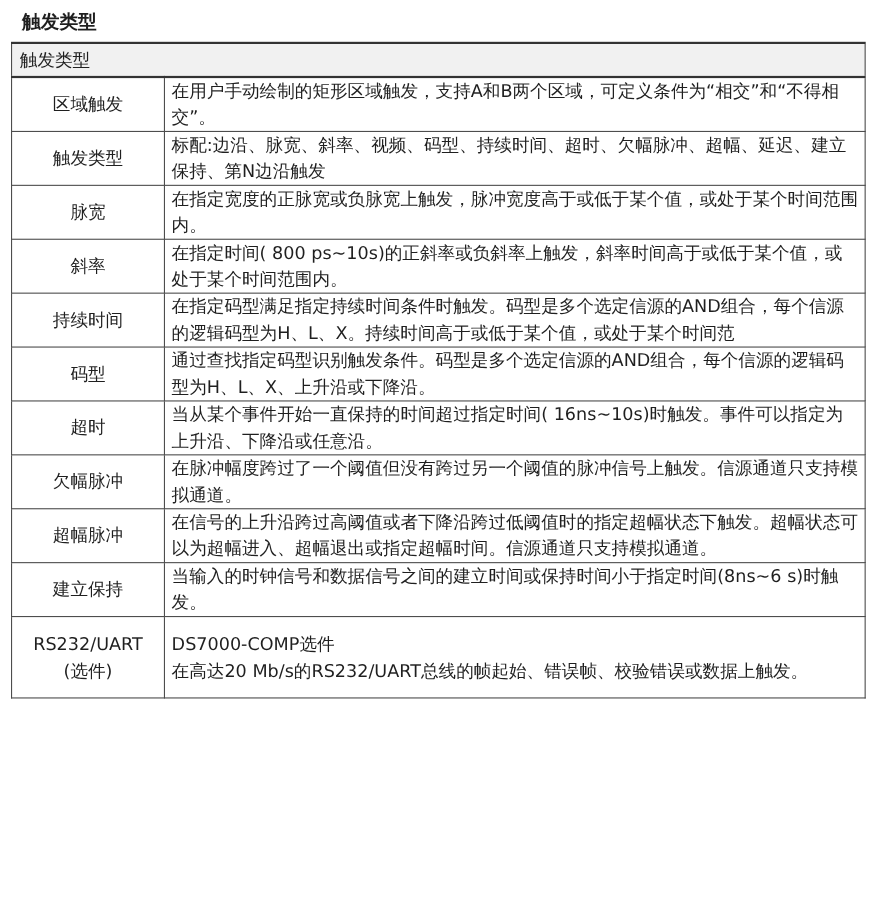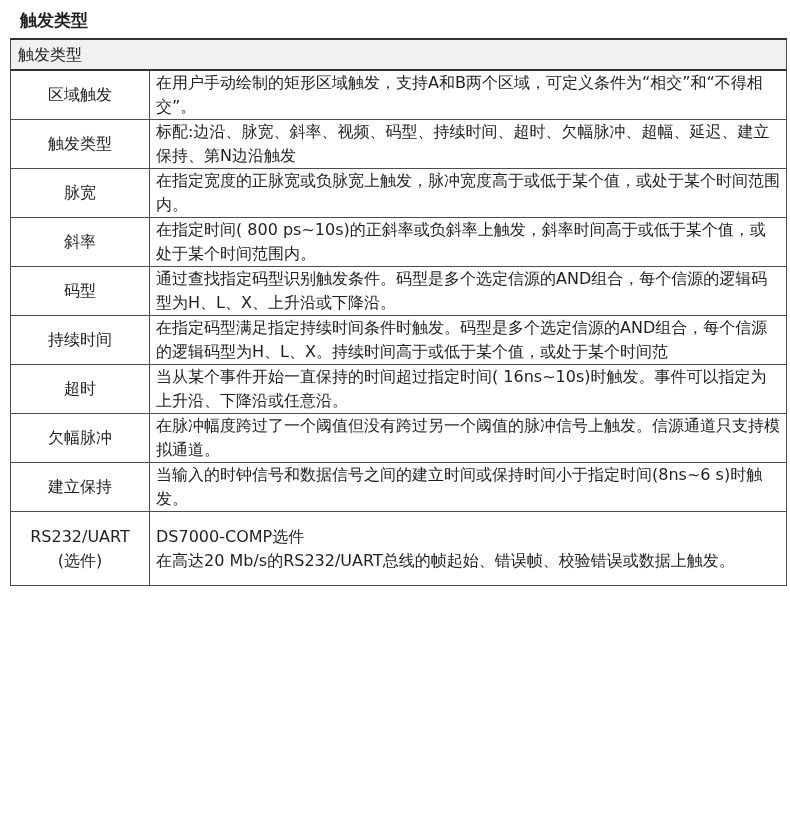--- a/index.html
+++ b/index.html
@@ -90,34 +90,38 @@
       </tr>
       <tr class="data-row">
         <td class="label-cell">脉宽</td>
         <td class="desc-cell">在指定宽度的正脉宽或负脉宽上触发，脉冲宽度高于或低于某个值，或处于某个时间范围内。</td>
       </tr>
       <tr class="data-row">
         <td class="label-cell">斜率</td>
         <td class="desc-cell">在指定时间( 800 ps~10s)的正斜率或负斜率上触发，斜率时间高于或低于某个值，或处于某个时间范围内。</td>
       </tr>
       <tr class="data-row">
+        <td class="label-cell">持续时间</td>
+        <td class="desc-cell">在指定码型满足指定持续时间条件时触发。码型是多个选定信源的AND组合，每个信源的逻辑码型为H、L、X。持续时间高于或低于某个值，或处于某个时间范</td>
+      </tr>
+      <tr class="data-row">
         <td class="label-cell">码型</td>
         <td class="desc-cell">通过查找指定码型识别触发条件。码型是多个选定信源的AND组合，每个信源的逻辑码型为H、L、X、上升沿或下降沿。</td>
-      </tr>
-      <tr class="data-row">
-        <td class="label-cell">持续时间</td>
-        <td class="desc-cell">在指定码型满足指定持续时间条件时触发。码型是多个选定信源的AND组合，每个信源的逻辑码型为H、L、X。持续时间高于或低于某个值，或处于某个时间范</td>
       </tr>
       <tr class="data-row">
         <td class="label-cell">超时</td>
         <td class="desc-cell">当从某个事件开始一直保持的时间超过指定时间( 16ns~10s)时触发。事件可以指定为上升沿、下降沿或任意沿。</td>
       </tr>
       <tr class="data-row">
         <td class="label-cell">欠幅脉冲</td>
         <td class="desc-cell">在脉冲幅度跨过了一个阈值但没有跨过另一个阈值的脉冲信号上触发。信源通道只支持模拟通道。</td>
+      </tr>
+      <tr class="data-row">
+        <td class="label-cell">超幅脉冲</td>
+        <td class="desc-cell">在信号的上升沿跨过高阈值或者下降沿跨过低阈值时的指定超幅状态下触发。超幅状态可以为超幅进入、超幅退出或指定超幅时间。信源通道只支持模拟通道。</td>
       </tr>
       <tr class="data-row">
         <td class="label-cell">建立保持</td>
         <td class="desc-cell">当输入的时钟信号和数据信号之间的建立时间或保持时间小于指定时间(8ns~6 s)时触发。</td>
       </tr>
       <tr class="data-row tall">
         <td class="label-cell">RS232/UART (选件)</td>
         <td class="desc-cell">DS7000-COMP选件
 在高达20 Mb/s的RS232/UART总线的帧起始、错误帧、校验错误或数据上触发。</td>
       </tr>

